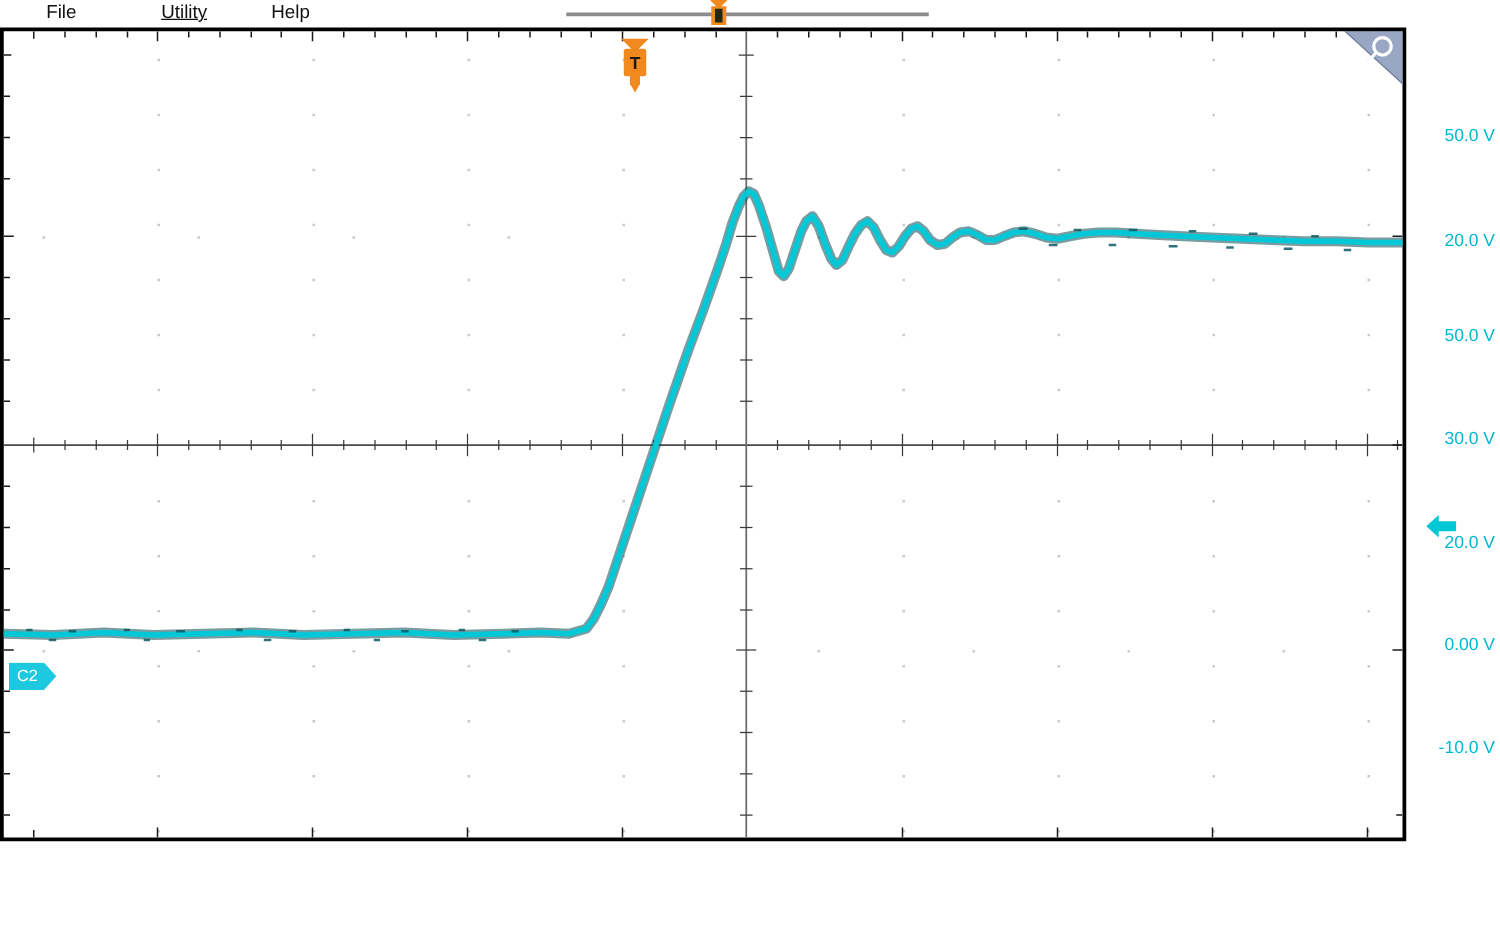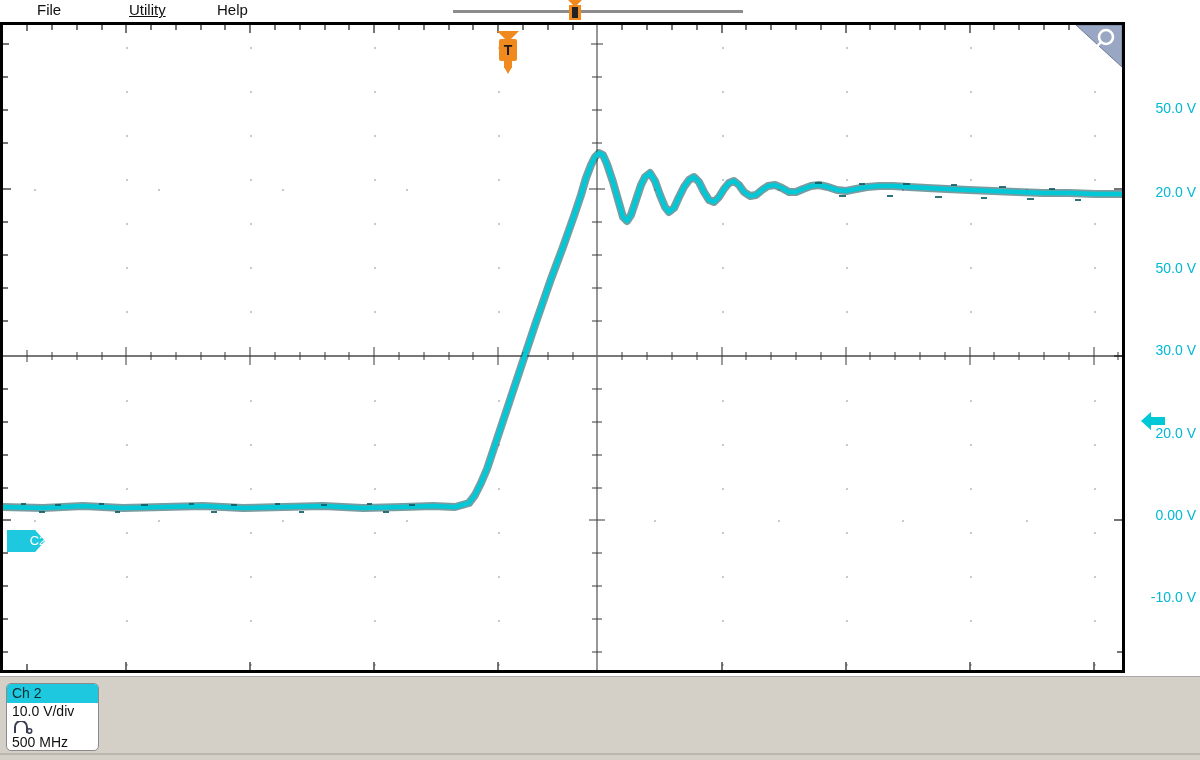--- a/index.html
+++ b/index.html
@@ -131,21 +131,21 @@
   .c2-marker .tag {
     position: absolute; left: 0; top: 0;
     width: 38px; height: 22px;
     background: #1ec8de;
     clip-path: polygon(0% 0%, 74% 0%, 100% 50%, 74% 100%, 0% 100%);
   }
   .c2-marker .lbl {
     position: absolute; left: 0; top: 0;
     width: 30px; height: 22px;
     line-height: 22px; text-align: center;
-    font-size: 13px; color: #ffffff; margin-left: 16px;
+    font-size: 13px; color: #ffffff;
   }
 
   
   .offset-arrow {
     position: absolute;
     left: 1141px; top: 410px;
     width: 24px; height: 22px;
   }
 
   
@@ -590,28 +590,13 @@
   <div class="vscale">
     <div class="vlabel" style="top:78px">50.0 V</div>
     <div class="vlabel" style="top:162px">20.0 V</div>
     <div class="vlabel" style="top:238px">50.0 V</div>
     <div class="vlabel" style="top:320px">30.0 V</div>
     <div class="vlabel" style="top:403px">20.0 V</div>
     <div class="vlabel" style="top:485px">0.00 V</div>
     <div class="vlabel" style="top:567px">-10.0 V</div>
   </div>
 
-  <div class="bottombar">
-
-    <div class="ch-badge">
-      <div class="hdr">Ch 2</div>
-      <div class="row">10.0 V/div</div>
-      <div class="coup">
-        <svg width="20" height="13" viewBox="0 0 20 13">
-          <path d="M2 12 L2 6 A6 6 0 0 1 14 6 L14 12" fill="none" stroke="#3a3f52" stroke-width="2"></path>
-          <circle cx="16.5" cy="10" r="2.2" fill="none" stroke="#3a3f52" stroke-width="1.6"></circle>
-        </svg>
-      </div>
-      <div class="row">500 MHz</div>
-    </div>
-
-  </div>
 </div>
 
 </body></html>

